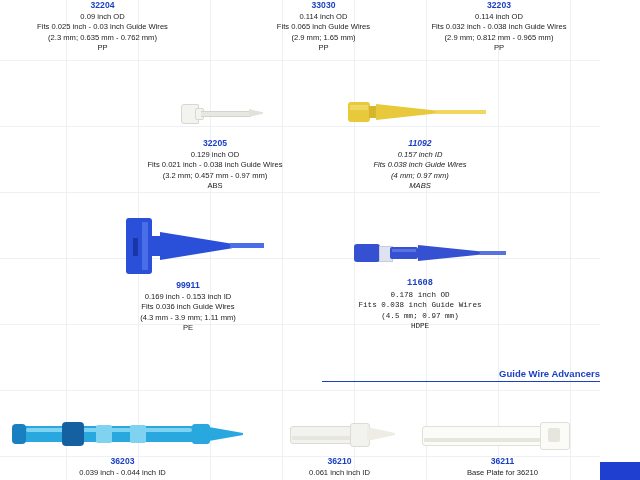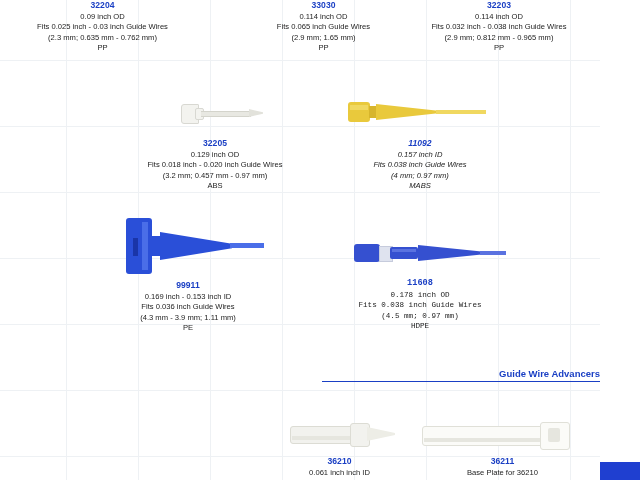--- a/index.html
+++ b/index.html
@@ -195,21 +195,21 @@
     <div class="item" style="left:115px; top:88px; width:200px;">
       <div class="art" style="height:50px;">
 
         <div class="w-hub-body" style="left:66px; top:16px; width:16px; height:18px; border-radius:3px 1px 1px 3px;"></div>
         <div class="w-hub-body" style="left:80px; top:20px; width:7px; height:10px;"></div>
         <div class="w-stem" style="left:86px; top:23px; width:50px; height:4px;"></div>
         <div class="taper-r" style="left:134px; top:21px; width:14px; height:8px; background:#e2e2db;"></div>
       </div>
       <div class="partno">32205</div>
       <div class="caption">0.129 inch OD</div>
-      <div class="caption">Fits 0.018 inch - 0.020 inch Guide Wires</div>
+      <div class="caption">Fits 0.021 inch - 0.038 inch Guide Wires</div>
       <div class="caption">(3.2 mm; 0.457 mm - 0.97 mm)</div>
       <div class="caption">ABS</div>
     </div>
 
     <div class="item" style="left:330px; top:88px; width:180px;font-style:italic;">
       <div class="art" style="height:50px;">
         <div class="hub y1" style="left:18px; top:14px; width:22px; height:20px; border-radius:3px;"></div>
         <div class="hub y2" style="left:20px; top:17px; width:18px; height:5px;"></div>
         <div class="hub y-dark" style="left:39px; top:18px; width:8px; height:12px;"></div>
         <div class="taper-r y1" style="left:46px; top:16px; width:62px; height:16px;"></div>
@@ -251,20 +251,34 @@
       <div class="caption">0.178 inch OD</div>
       <div class="caption">Fits 0.038 inch Guide Wires</div>
       <div class="caption">(4.5 mm; 0.97 mm)</div>
       <div class="caption">HDPE</div>
     </div>
 
     <div class="section-head">
       <div class="title">Guide Wire Advancers</div>
     </div>
 
+    <div class="item" style="left:0px; top:408px; width:245px;">
+      <div class="art" style="height:48px;">
+        <div class="hub c1" style="left:22px; top:18px; width:174px; height:16px; border-radius:4px;"></div>
+        <div class="hub c2" style="left:26px; top:20px; width:166px; height:4px; border-radius:2px;"></div>
+        <div class="hub cdk" style="left:62px; top:14px; width:22px; height:24px; border-radius:4px;"></div>
+        <div class="hub c3" style="left:12px; top:16px; width:14px; height:20px; border-radius:4px;"></div>
+        <div class="hub c2" style="left:96px; top:17px; width:16px; height:18px; border-radius:2px;"></div>
+        <div class="hub c2" style="left:130px; top:17px; width:16px; height:18px; border-radius:2px;"></div>
+        <div class="hub c1" style="left:192px; top:16px; width:18px; height:20px; border-radius:3px;"></div>
+        <div class="taper-r c1" style="left:209px; top:19px; width:34px; height:14px;"></div>
+      </div>
+      <div class="partno">36203</div>
+      <div class="caption">0.039 inch - 0.044 inch ID</div>
+    </div>
 
     <div class="item" style="left:272px; top:408px; width:135px;">
       <div class="art" style="height:48px;">
         <div class="hub wt" style="left:18px; top:18px; width:62px; height:16px; border-radius:3px;"></div>
         <div class="hub wt2" style="left:20px; top:28px; width:58px; height:4px;"></div>
         <div class="hub wt" style="left:78px; top:15px; width:18px; height:22px; border-radius:3px;"></div>
         <div class="taper-r" style="left:95px; top:19px; width:28px; height:14px; background:#ededE6;"></div>
       </div>
       <div class="partno">36210</div>
       <div class="caption">0.061 inch inch ID</div>

